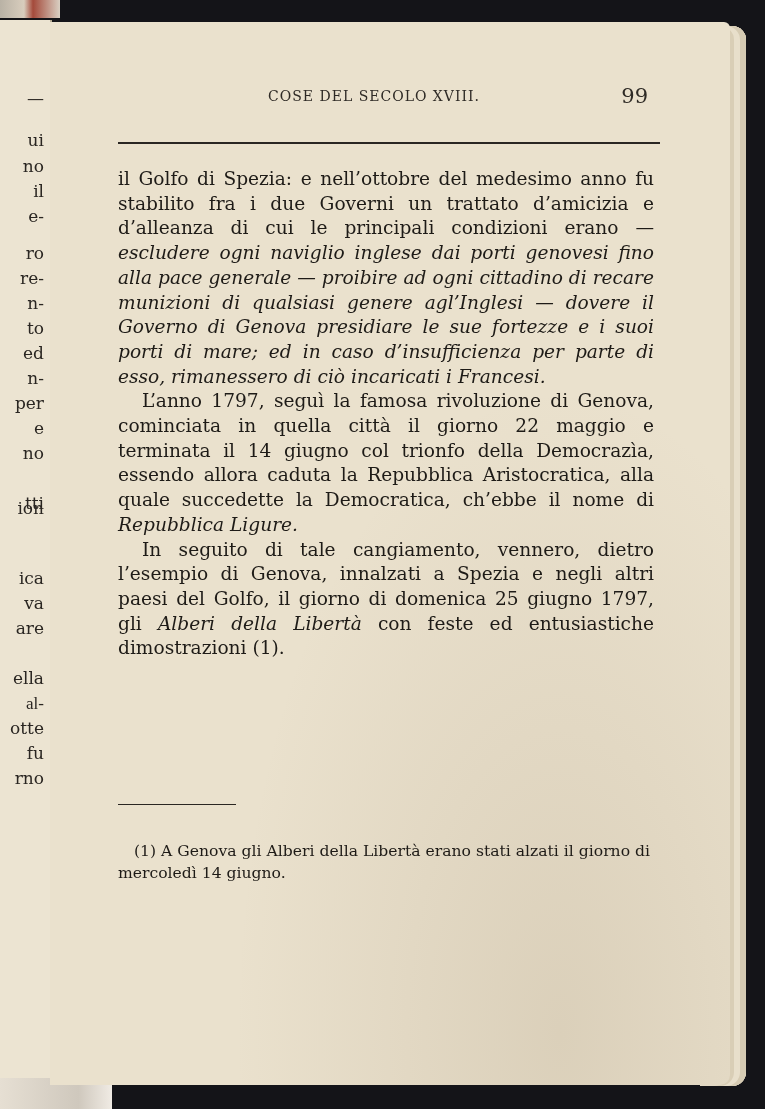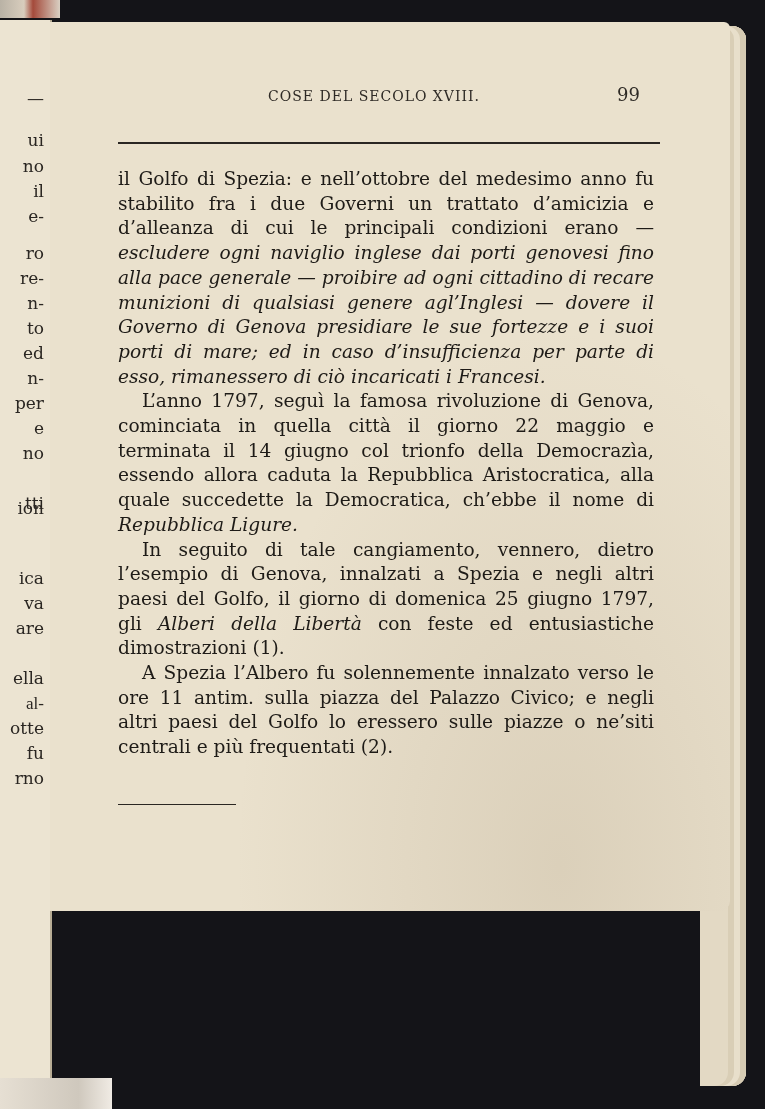--- a/index.html
+++ b/index.html
@@ -24,31 +24,31 @@
   .bottom-cloth {
     position:absolute; left:0; top:1078px; width:112px; height:31px;
     background:linear-gradient(90deg,#e6dfd3,#cfc8bd 70%,#f0ebe4);
   }
   .page-edges {
     position:absolute; left:700px; top:26px; width:46px; height:1060px;
     background:#e3d9c4; border-radius:0 14px 14px 0;
     box-shadow: inset -6px 0 0 #d6cbb3, inset -12px 0 0 #e8dfcb, inset -18px 0 0 #d9ceb6;
   }
   .right-page {
-    position:absolute; left:50px; top:22px; width:680px; height:889px;
+    position:absolute; left:50px; top:22px; width:680px; height:1063px;
     background:#eae1cd;
     background-image: radial-gradient(ellipse at 75% 95%, rgba(150,130,100,0.18), rgba(0,0,0,0) 45%);
     border-radius:0 6px 10px 0;
   }
   .header {
     position:absolute; left:68px; top:64px; width:530px;
     font-size:14px; letter-spacing:1px; color:#2e2a25;
   }
   .header .title { position:absolute; left:150px; top:2px; }
-  .header .num { position:absolute; right:8px; top:-2px; font-size:18px; letter-spacing:0; }
+  .header .num { position:absolute; right:0; top:-2px; font-size:21px; letter-spacing:0; }
   .rule-top {
     position:absolute; left:68px; top:120px; width:542px; height:2px; background:#2a2622;
   }
   .body-text {
     position:absolute; left:68px; top:145px; width:536px;
     font-size:18.6px; line-height:24.7px; color:#1e1b17; text-align:justify;
   }
   .body-text p { margin:0; }
   .body-text p.indent { text-indent:24px; }
   .body-text i { font-family:"DejaVu Serif", serif; font-style:italic; }
@@ -101,19 +101,19 @@
   <div class="header">
     <span class="title">COSE DEL SECOLO XVIII.</span>
     <span class="num">99</span>
   </div>
   <div class="rule-top"></div>
 
   <div class="body-text" id="body-text">
       <p><span>il Golfo di Spezia: e nell’ottobre del medesimo anno fu stabilito fra i due Governi un trattato d’amicizia e d’alleanza di cui le principali condizioni erano — </span><i>escludere ogni naviglio inglese dai porti genovesi fino alla pace generale — proibire ad ogni cittadino di recare munizioni di qualsiasi genere agl’Inglesi — dovere il Governo di Genova presidiare le sue fortezze e i suoi porti di mare; ed in caso d’insufficienza per parte di esso, rimanessero di ciò incaricati i Francesi.</i></p>
       <p class="indent"><span>L’anno 1797, seguì la famosa rivoluzione di Genova, cominciata in quella città il giorno 22 maggio e terminata il 14 giugno col trionfo della Democrazìa, essendo allora caduta la Repubblica Aristocratica, alla quale succedette la Democratica, ch’ebbe il nome di </span><i>Repubblica Ligure.</i></p>
       <p class="indent"><span>In seguito di tale cangiamento, vennero, dietro l’esempio di Genova, innalzati a Spezia e negli altri paesi del Golfo, il giorno di domenica 25 giugno 1797, gli </span><i>Alberi della Libertà</i><span> con feste ed entusiastiche dimostrazioni (1).</span></p>
-      <p class="indent"><span>A Spezia l’Albero fu solennemente innalzato verso le ore 11 antim. sulla piazza del Palazzo Civico; e negli altri paesi del Golfo lo eressero sulle piazze o ne’siti centrali e più frequentati (2).</span></p>
     </div>
 
   <div class="rule-fn"></div>
   <div class="footnotes" id="footnotes">
+      <p><span>(1) A Genova gli Alberi della Libertà erano stati alzati il giorno di mercoledì 14 giugno.</span></p>
     </div>
 </div>
 
 </body></html>

